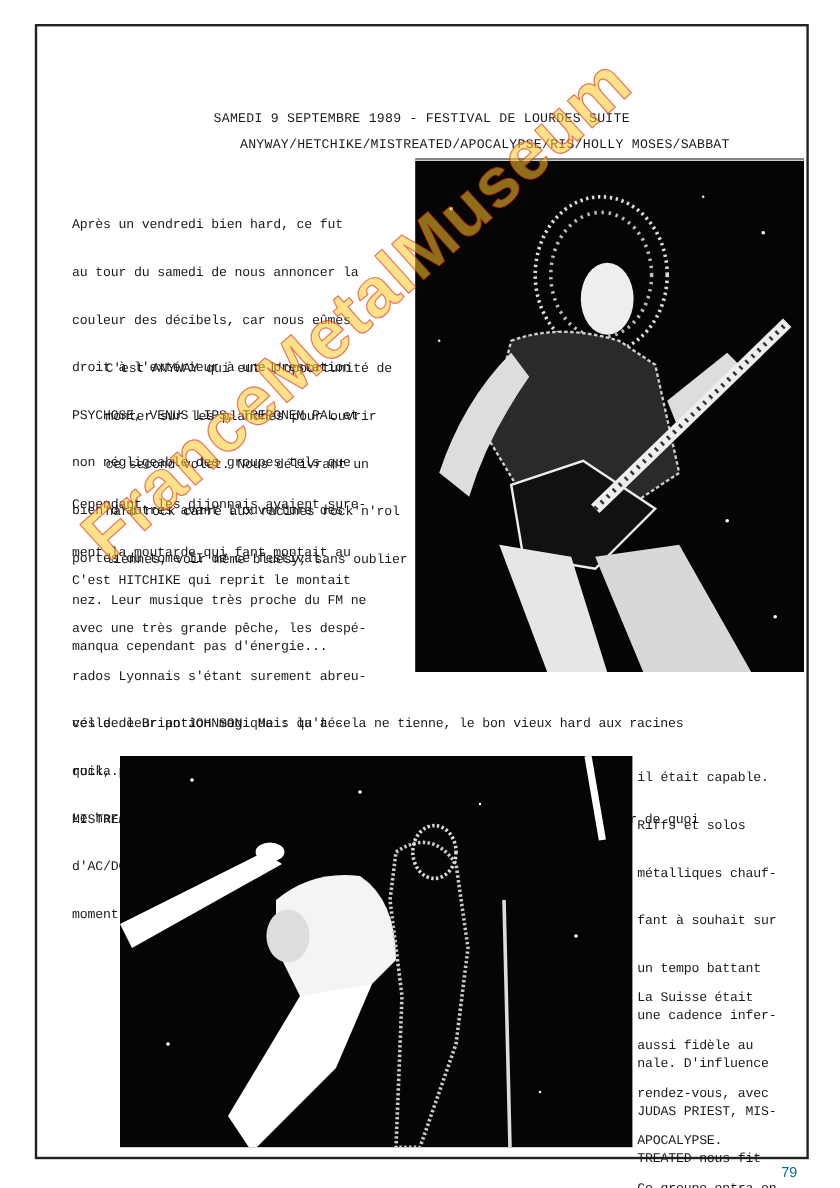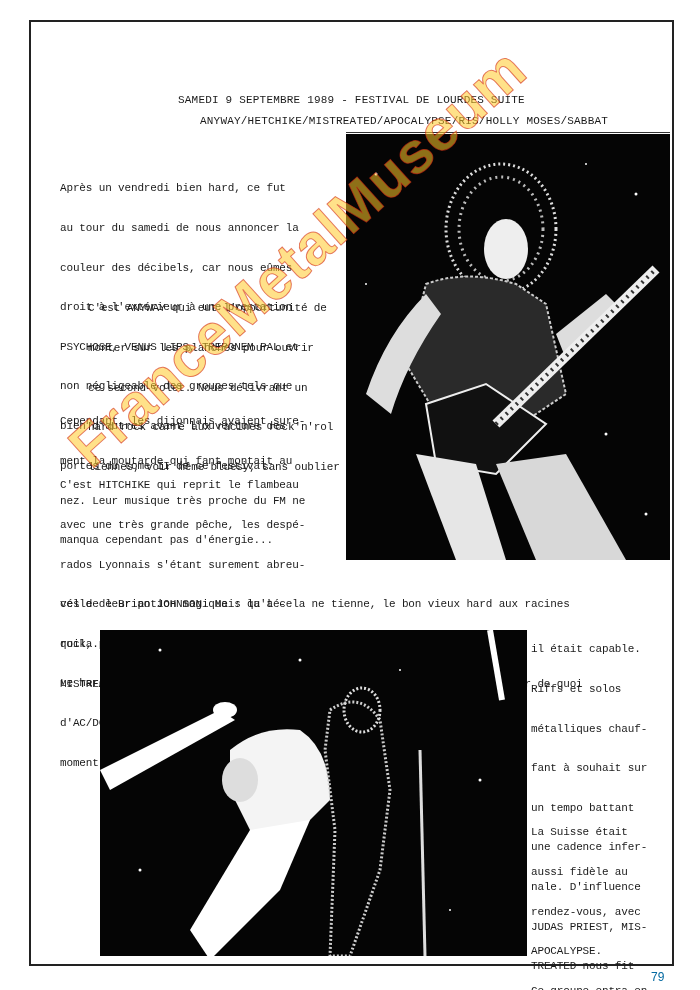--- a/index.html
+++ b/index.html
@@ -50,21 +50,21 @@
 </div>
 
 <div class="txt" style="left:60px;top:389px;">
   <div>Cependant, les dijonnais avaient sure-</div>
   <div>ment la moutarde qui fant montait au</div>
   <div>nez. Leur musique très proche du FM ne</div>
   <div>manqua cependant pas d'énergie...</div>
 </div>
 
 <div class="txt" style="left:60px;top:453px;">
-  <div>C'est HITCHIKE qui reprit le flambeau</div>
+  <div>C'est HITCHIKE qui reprit le montait</div>
   <div>avec une très grande pêche, les despé-</div>
   <div>rados Lyonnais s'étant surement abreu-</div>
   <div>vés de leur potion magique : la té-</div>
   <div>quila.</div>
   <div>Le hard parfois très proche de celui</div>
   <div>d'AC/DC, Gilles le chanteur, ayant par</div>
   <div>moment dans sa voix, la tonalité de</div>
 </div>
 
 <div class="txt" style="left:60px;top:572px;">

